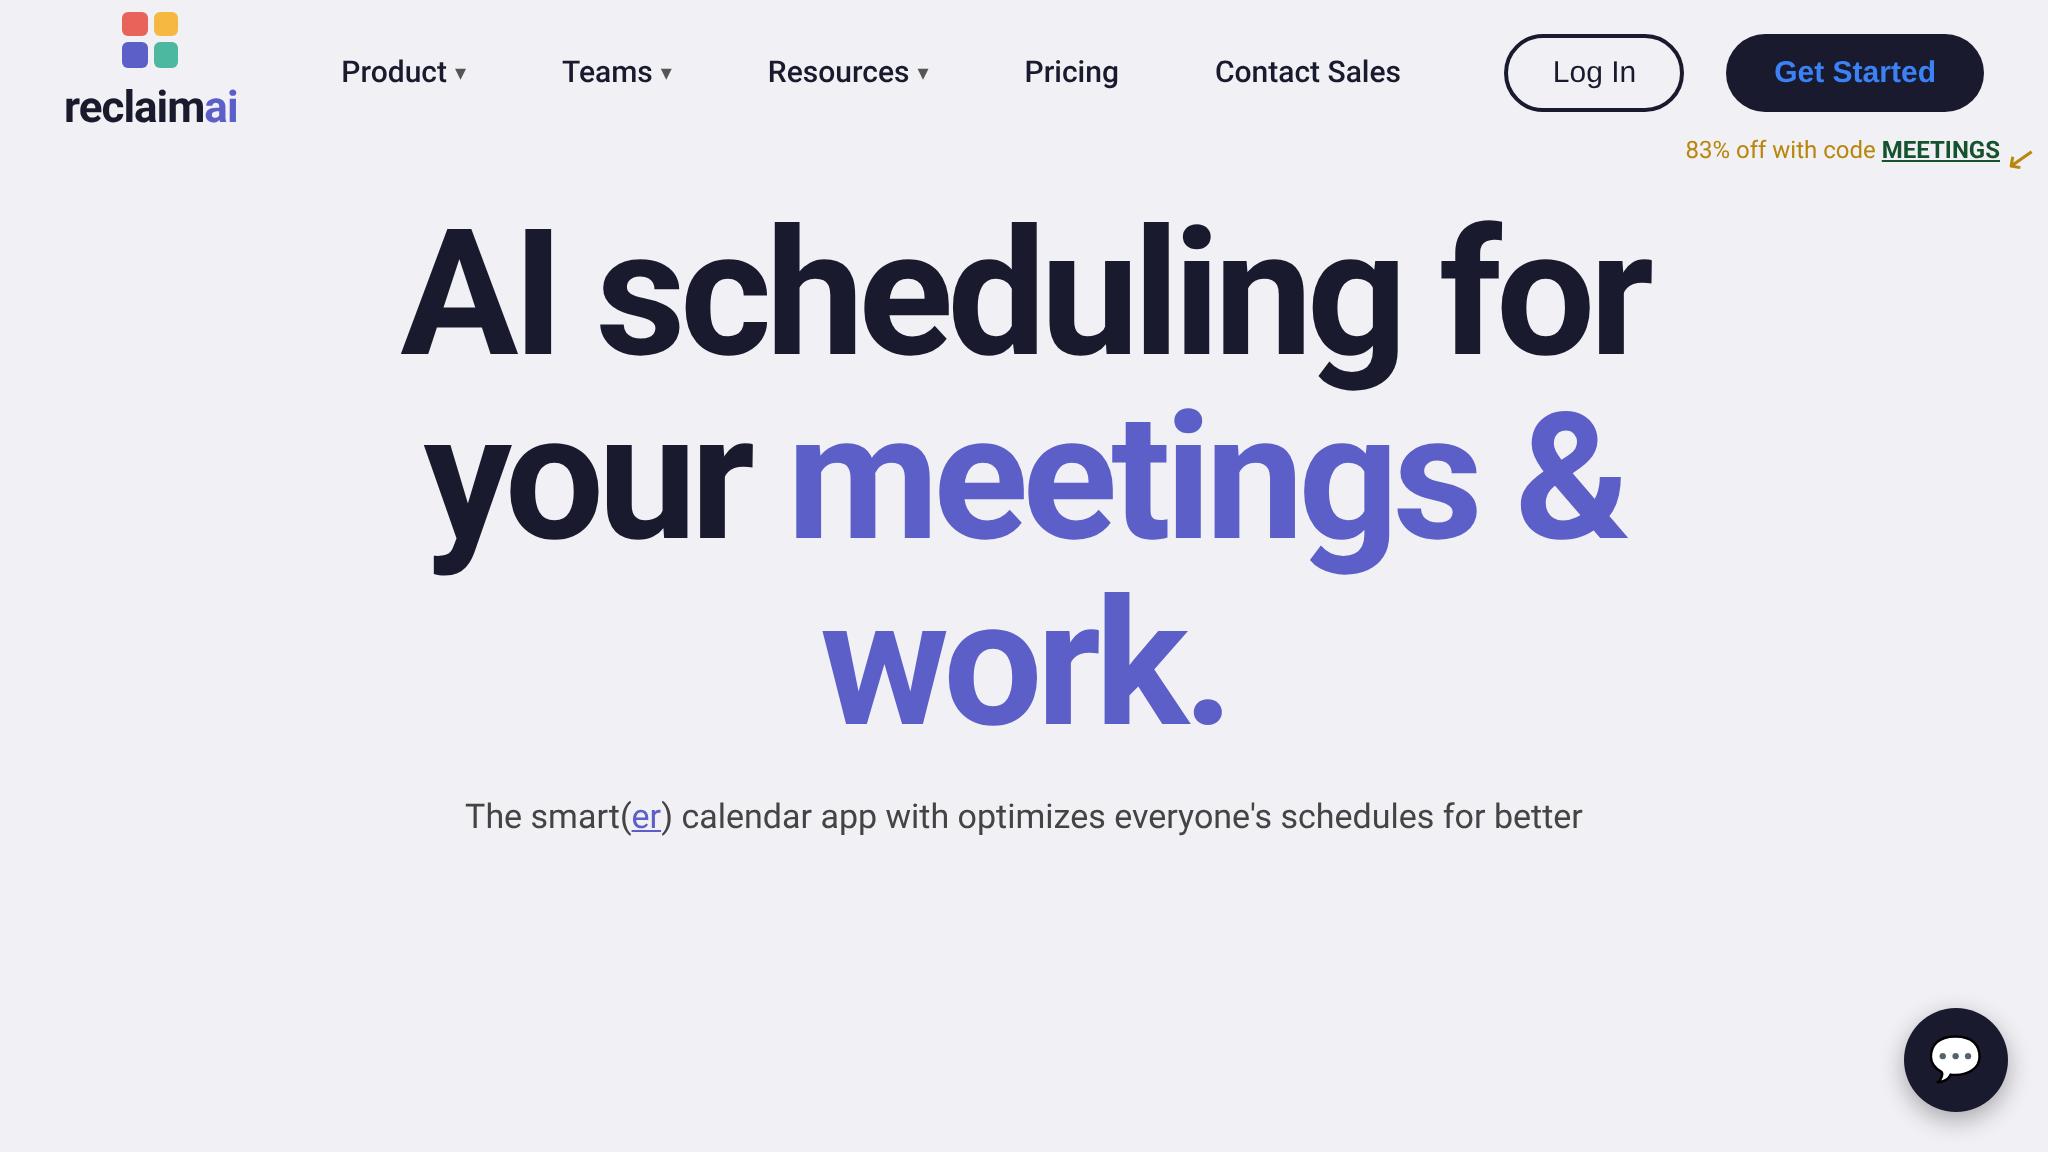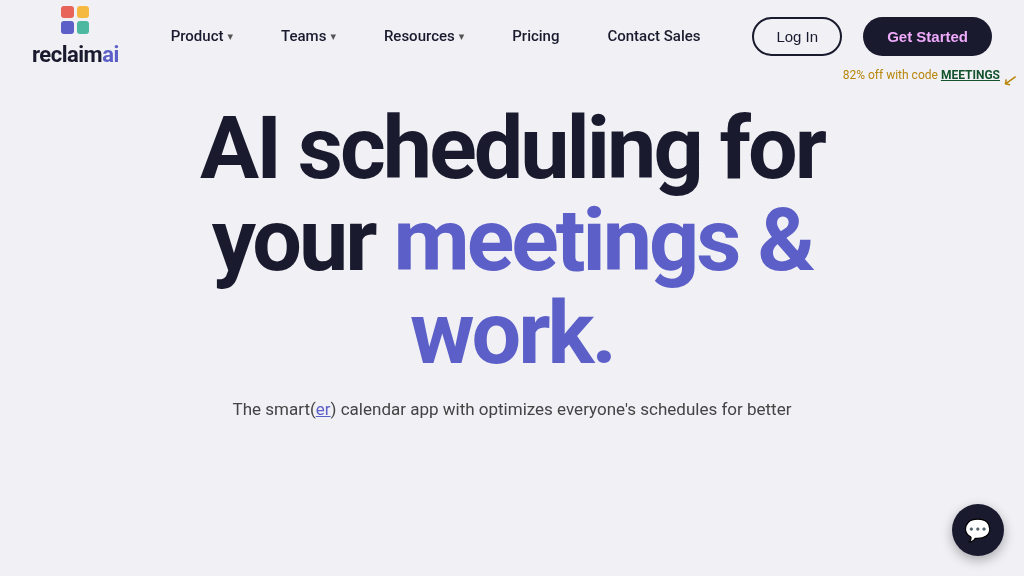--- a/index.html
+++ b/index.html
@@ -99,21 +99,21 @@
       background: transparent;
       border: 2px solid #1a1a2e;
       border-radius: 50px;
       cursor: pointer;
     }
 
     .btn-get-started {
       padding: 11px 24px;
       font-size: 15px;
       font-weight: 600;
-      color: #f0abfc;
+      color: #3b82f6;
       background: #1a1a2e;
       border: none;
       border-radius: 50px;
       cursor: pointer;
       position: relative;
     }
 
     .promo-badge {
       position: absolute;
       bottom: -26px;
@@ -217,21 +217,21 @@
     <div class="nav-item">
       <span>Contact Sales</span>
     </div>
   </div>
 
   <div class="nav-actions">
     <button class="btn-login">Log In</button>
     <div style="position:relative;">
       <button class="btn-get-started">Get Started</button>
       <div class="promo-badge">
-        <span>82% off with code</span>
+        <span>83% off with code</span>
         <span class="code">MEETINGS</span>
         <span style="position:absolute; bottom:-8px; right:-18px; font-size:18px; transform:rotate(10deg); color:#b8860b;">↙</span>
       </div>
     </div>
   </div>
 </nav>
 
 <main class="hero">
   <h1 class="hero-headline">
     <span>AI scheduling for</span><br>

